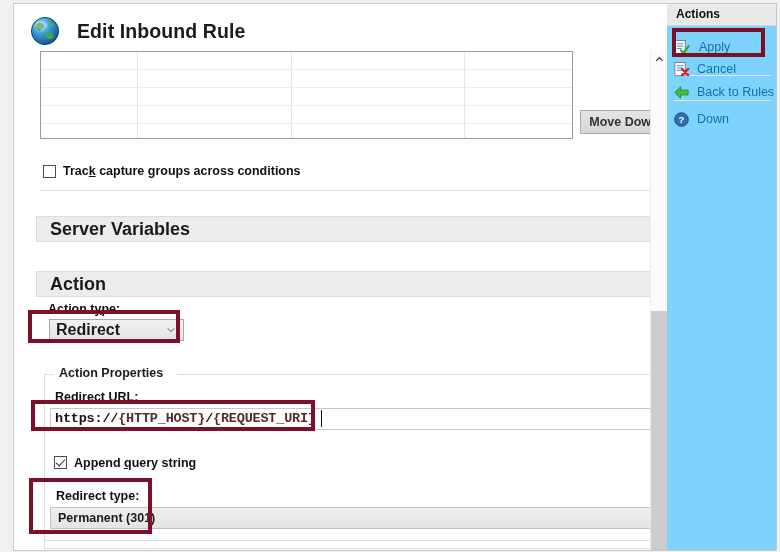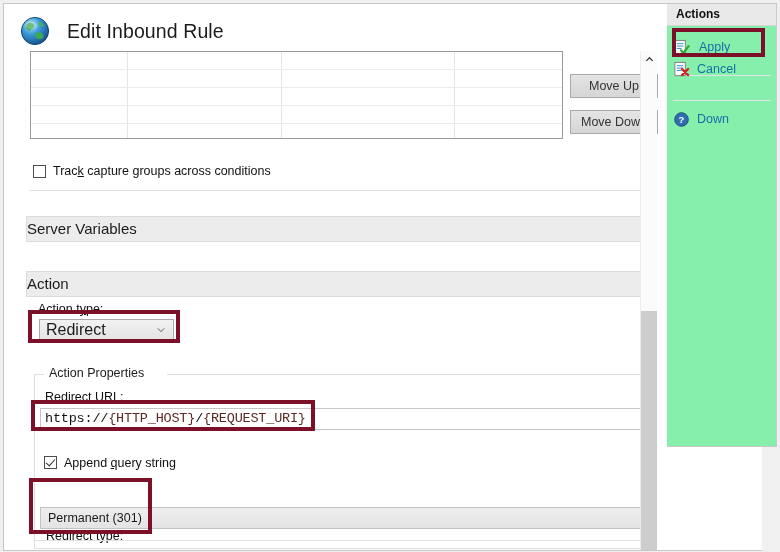--- a/index.html
+++ b/index.html
@@ -13,27 +13,28 @@
   }
   #root {
     position: relative;
     width: 780px; height: 552px;
     background: #f0f0f0;
   }
 
   
   #main-pane {
     position: absolute;
-    left: 3px; top: 3px;
+    left: 13px; top: 3px;
     width: 759px; height: 548px;
     background: #ffffff;
     border: 1px solid #c8c8c8;
     border-right: none;
     box-sizing: border-box;
     overflow: hidden;
+    font-weight: bold;
   }
 
   
   #title-row {
     position: absolute;
     left: 0; top: 0; right: 0; height: 46px;
     background: #ffffff;
   }
   #globe-icon {
     position: absolute;
@@ -111,23 +112,23 @@
     background: #e0e0e0;
   }
 
   
   .section-bar {
     position: absolute;
     height: 26px;
     background: #ececec;
     border: 1px solid #dcdcdc;
     box-sizing: border-box;
-    padding-left: 0;
+    padding-left: 13px;
     line-height: 24px;
-    font-size: 15px;
+    font-size: 18px;
     color: #1b1b1b;
     overflow: hidden;
     white-space: nowrap;
   }
   #server-variables-bar { left: 22px; top: 212px; width: 620px; }
   #action-bar           { left: 22px; top: 267px; width: 620px; }
 
   
   #action-type-label {
     position: absolute; left: 34px; top: 298px;
@@ -204,21 +205,21 @@
   
   #append-query-row {
     position: absolute; left: 40px; top: 452px;
     display: flex; align-items: flex-start; gap: 7px;
     white-space: nowrap;
   }
 
   
   #redirect-type-label {
     position: absolute; left: 42px; top: 485px;
-    font-size: 12.5px; white-space: nowrap; margin-top: 40px;
+    font-size: 12.5px; white-space: nowrap;
   }
   #redirect-type-select {
     position: absolute; left: 36px; top: 503px;
     width: 606px; height: 22px;
     background: linear-gradient(#eeeeee,#e4e4e4);
     border: 1px solid #c2c2c2;
     box-sizing: border-box;
     line-height: 20px;
     padding-left: 7px;
     font-size: 12.5px;
@@ -244,22 +245,22 @@
   }
   #scroll-thumb {
     position: absolute; left: 0; top: 260px; width: 16px; height: 244px;
     background: #cdcdcd;
   }
 
   
   #actions-pane {
     position: absolute;
     left: 667px; top: 3px;
-    width: 110px; height: 444px;
-    background: #86efac;
+    width: 110px; height: 548px;
+    background: #7dd3fc;
     border: 1px solid #c8c8c8;
     border-left: none;
     box-sizing: border-box;
   }
   #actions-header {
     position: absolute; left: 0; top: 0; right: 0; height: 22px;
     background: #e9e9e9;
     border-bottom: 1px solid #d6d6d6;
     box-sizing: border-box;
     padding-left: 9px;
@@ -332,21 +333,20 @@
     <div id="conditions-grid">
       <div class="grid-vline" style="left:96px"></div>
       <div class="grid-vline" style="left:250px"></div>
       <div class="grid-vline" style="left:423px"></div>
       <div class="grid-hline" style="top:17px"></div>
       <div class="grid-hline" style="top:35px"></div>
       <div class="grid-hline" style="top:53px"></div>
       <div class="grid-hline" style="top:71px"></div>
     </div>
 
-    <div class="move-btn" id="move-up-btn">Move Up</div>
     <div class="move-btn" id="move-down-btn">Move Down</div>
 
     <div id="track-capture-row">
       <span class="cbx"></span>
       <span><span>Trac</span><span class="accel">k</span><span> capture groups across conditions</span></span>
     </div>
 
     <div id="cond-sep"></div>
 
     <div class="section-bar" id="server-variables-bar">Server Variables</div>
@@ -407,20 +407,26 @@
       <svg class="action-icon" viewBox="0 0 18 18">
         <rect x="2" y="1.5" width="11" height="14" fill="#ffffff" stroke="#7c7c7c" stroke-width="1"></rect>
         <path d="M4 5h7M4 7.5h7M4 10h5" stroke="#2e8bbf" stroke-width="1"></path>
         <path d="M9.5 8.5 L16 15 M16 8.5 L9.5 15" stroke="#d12121" stroke-width="2.4" stroke-linecap="round"></path>
       </svg>
       <span class="ai-label">Cancel</span>
     </div>
 
     <div id="actions-divider2"></div>
 
+    <div class="action-item" id="action-back">
+      <svg class="action-icon" viewBox="0 0 18 18">
+        <path d="M8 3 L2 9 L8 15 L8 11.5 L16 11.5 L16 6.5 L8 6.5 Z" fill="#3fbf3f" stroke="#2b8c2b" stroke-width="1" stroke-linejoin="round"></path>
+      </svg>
+      <span class="ai-label">Back to Rules</span>
+    </div>
 
     <div class="action-item" id="action-help">
       <svg class="action-icon" viewBox="0 0 18 18">
         <circle cx="9" cy="9" r="7.2" fill="#2f6fb0" stroke="#1d4a78" stroke-width="1"></circle>
         <text x="9" y="12.6" text-anchor="middle" font-family="Liberation Sans, sans-serif" font-size="10" font-weight="bold" fill="#ffffff">?</text>
       </svg>
       <span class="ai-label">Down</span>
     </div>
   </div>
 

